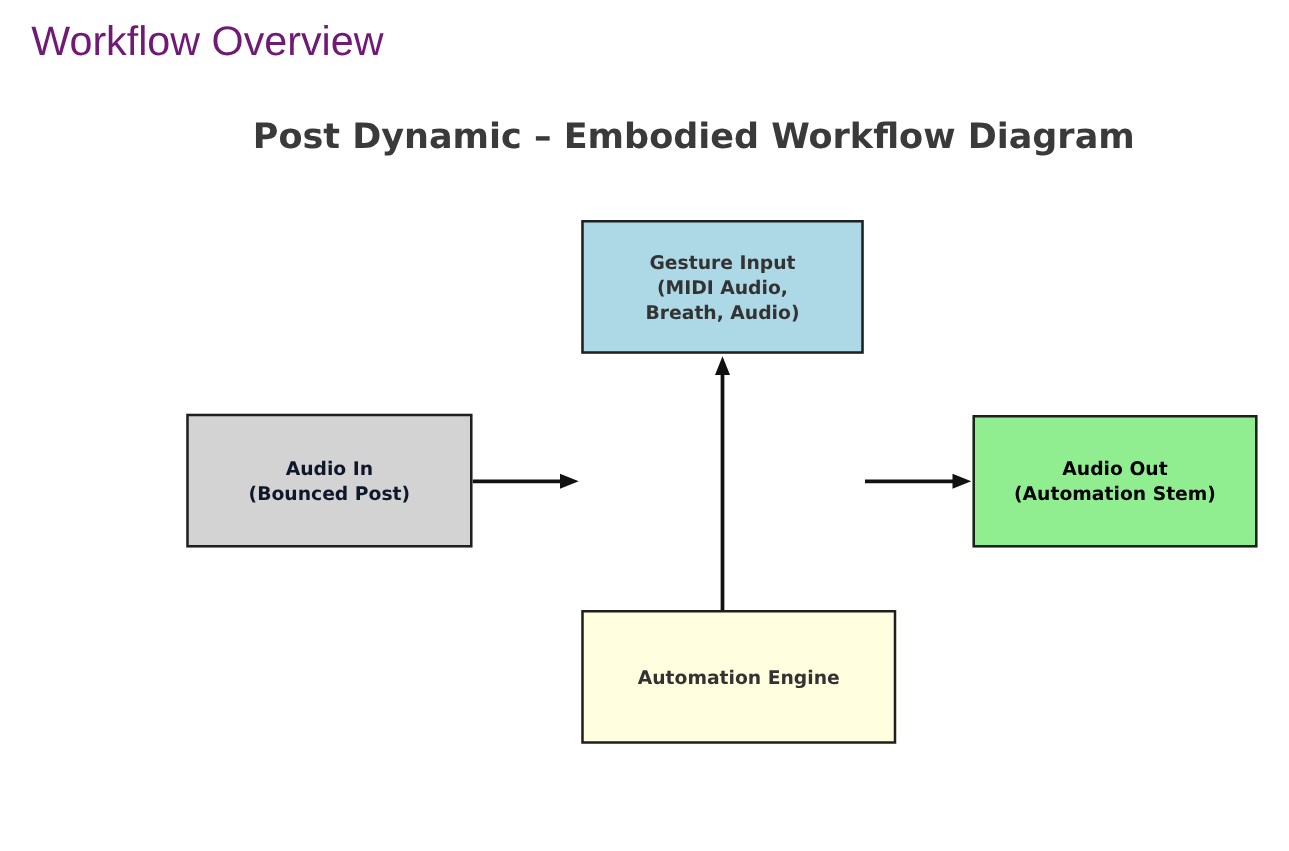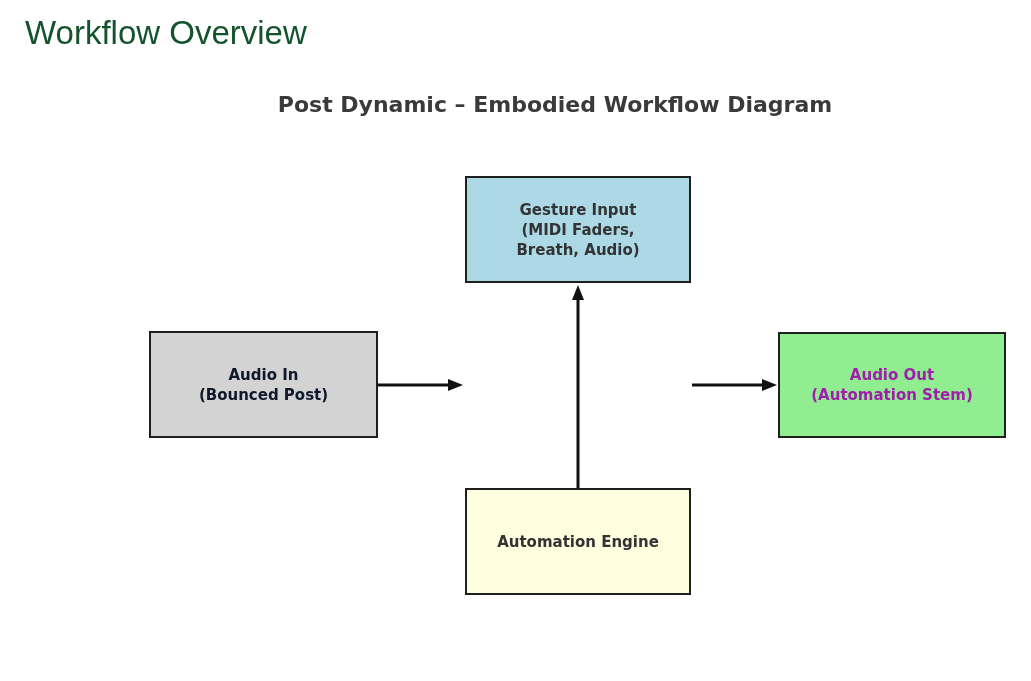--- a/index.html
+++ b/index.html
@@ -16,50 +16,50 @@
     font-family: "DejaVu Sans", sans-serif;
   }
   .page-title {
     position: absolute;
     left: 25px;
     top: 14px;
     margin: 0;
     font-family: "Liberation Sans", sans-serif;
     font-size: 33px;
     font-weight: 400;
-    color: #14532d;
+    color: #701a75;
     white-space: nowrap;
   }
   .diagram-title {
     position: absolute;
     left: 555px;
     top: 92px;
     transform: translateX(-50%);
     font-family: "DejaVu Sans", sans-serif;
-    font-size: 22px;
+    font-size: 28px;
     font-weight: 700;
     white-space: nowrap;
   }
   .node {
     position: absolute;
     box-sizing: border-box;
     border: 2px solid #d946ef;
     display: flex;
     flex-direction: column;
     align-items: center;
     justify-content: center;
     text-align: center;
     font-size: 15px;
     font-weight: 700;
     line-height: 20px;
   }
   .node-gesture    { left: 465px; top: 176px; width: 226px; height: 107px; }
   .node-audio-in   { left: 149px; top: 331px; width: 229px; height: 107px; }
   .node-audio-out  { left: 778px; top: 332px; width: 228px; height: 106px; }
-  .node-automation { left: 465px; top: 488px; width: 226px; height: 107px; }
+  .node-automation { left: 465px; top: 488px; width: 252px; height: 107px; }
   .arrows-layer {
     position: absolute;
     left: 0;
     top: 0;
     width: 1031px;
     height: 681px;
     pointer-events: none;
   }
 </style>
 </head>
@@ -81,30 +81,30 @@
       <polygon points="777,385 762,379 762,391" style="fill: rgb(17, 17, 17);"></polygon>
     </g>
     <g>
       <line x1="578" y1="488" x2="578" y2="299" stroke-width="3" style="stroke: rgb(17, 17, 17);"></line>
       <polygon points="578,285 572,300 584,300" style="fill: rgb(17, 17, 17);"></polygon>
     </g>
   </svg>
 
   <div class="node node-gesture" style="background: rgb(173, 216, 230); color: rgb(51, 51, 51); border-color: rgb(31, 31, 31);">
     <div>Gesture Input</div>
-    <div>(MIDI Faders,</div>
+    <div>(MIDI Audio,</div>
     <div>Breath, Audio)</div>
   </div>
 
   <div class="node node-audio-in" style="background: rgb(211, 211, 211); color: #0f172a; border-color: rgb(31, 31, 31);">
     <div>Audio In</div>
     <div>(Bounced Post)</div>
   </div>
 
-  <div class="node node-audio-out" style="background: rgb(144, 238, 144); color: #a21caf; border-color: rgb(31, 31, 31);">
+  <div class="node node-audio-out" style="background: rgb(144, 238, 144); color: #000000; border-color: rgb(31, 31, 31);">
     <div>Audio Out</div>
     <div>(Automation Stem)</div>
   </div>
 
   <div class="node node-automation" style="background: rgb(255, 255, 224); color: rgb(51, 51, 51); border-color: rgb(31, 31, 31);">
     <div>Automation Engine</div>
   </div>
 
 </div>
 

